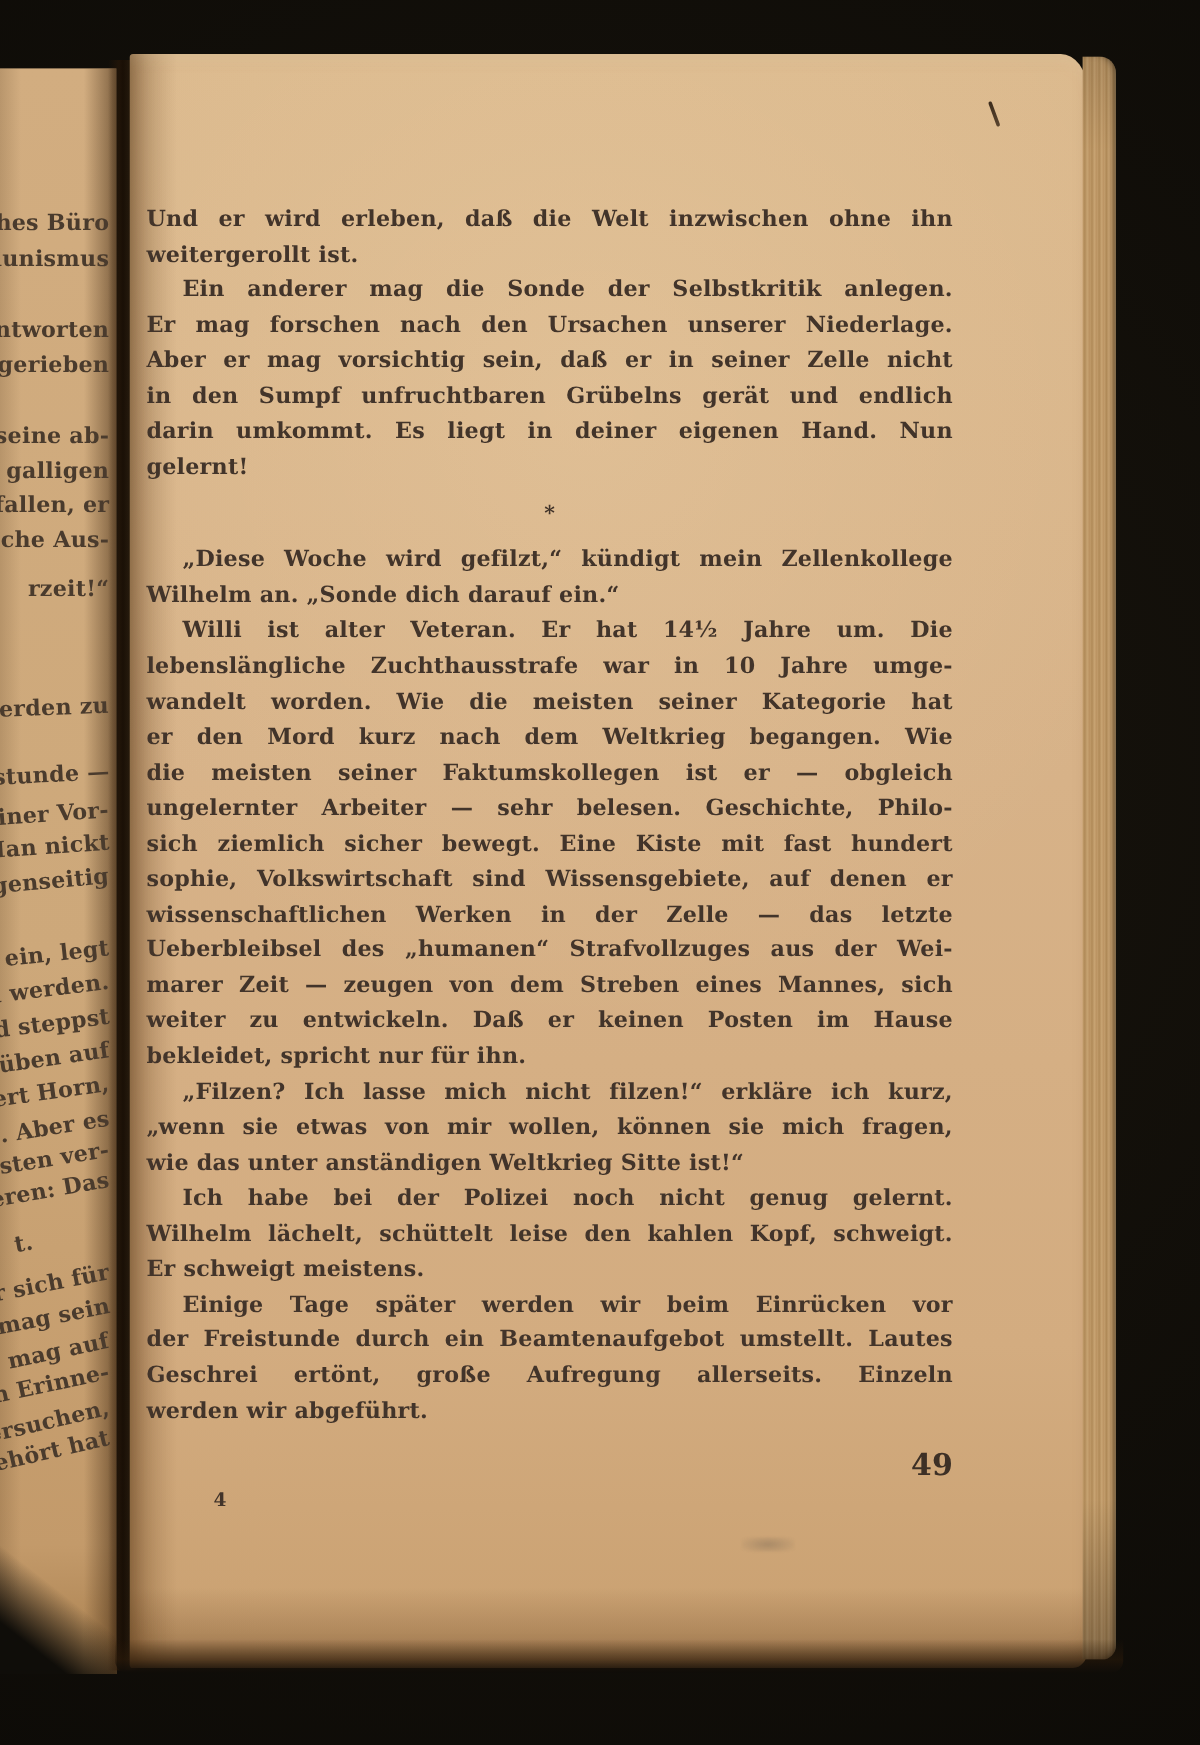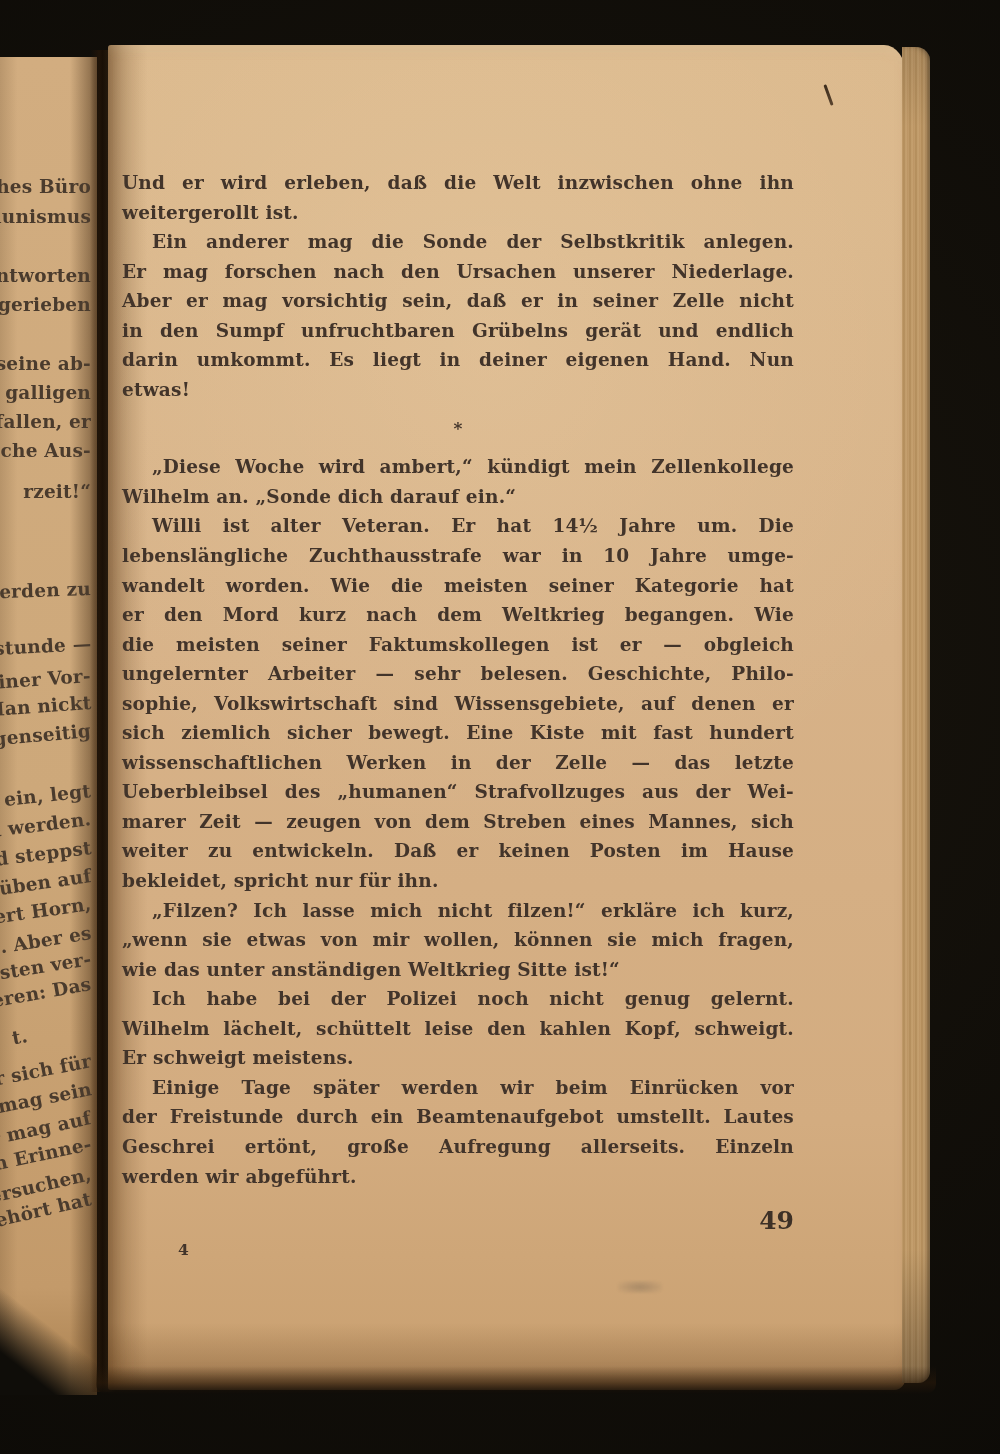--- a/index.html
+++ b/index.html
@@ -149,32 +149,32 @@
   <div class="smudge"></div>
 
   <div class="text-block">
     <div class="line j">Und er wird erleben, daß die Welt inzwischen ohne ihn</div>
     <div class="line">weitergerollt ist.</div>
     <div class="line j ind">Ein anderer mag die Sonde der Selbstkritik anlegen.</div>
     <div class="line j">Er mag forschen nach den Ursachen unserer Niederlage.</div>
     <div class="line j">Aber er mag vorsichtig sein, daß er in seiner Zelle nicht</div>
     <div class="line j">in den Sumpf unfruchtbaren Grübelns gerät und endlich</div>
     <div class="line j">darin umkommt. Es liegt in deiner eigenen Hand. Nun</div>
-    <div class="line">etwas!</div>
+    <div class="line">gelernt!</div>
     <div class="line sep">*</div>
-    <div class="line j ind">„Diese Woche wird ambert,“ kündigt mein Zellenkollege</div>
+    <div class="line j ind">„Diese Woche wird gefilzt,“ kündigt mein Zellenkollege</div>
     <div class="line">Wilhelm an. „Sonde dich darauf ein.“</div>
     <div class="line j ind">Willi ist alter Veteran. Er hat 14½ Jahre um. Die</div>
     <div class="line j">lebenslängliche Zuchthausstrafe war in 10 Jahre umge-</div>
     <div class="line j">wandelt worden. Wie die meisten seiner Kategorie hat</div>
     <div class="line j">er den Mord kurz nach dem Weltkrieg begangen. Wie</div>
     <div class="line j">die meisten seiner Faktumskollegen ist er — obgleich</div>
     <div class="line j">ungelernter Arbeiter — sehr belesen. Geschichte, Philo-</div>
+    <div class="line j">sich ziemlich sicher bewegt. Eine Kiste mit fast hundert</div>
     <div class="line j">sophie, Volkswirtschaft sind Wissensgebiete, auf denen er</div>
-    <div class="line j">sich ziemlich sicher bewegt. Eine Kiste mit fast hundert</div>
     <div class="line j">wissenschaftlichen Werken in der Zelle — das letzte</div>
     <div class="line j">Ueberbleibsel des „humanen“ Strafvollzuges aus der Wei-</div>
     <div class="line j">marer Zeit — zeugen von dem Streben eines Mannes, sich</div>
     <div class="line j">weiter zu entwickeln. Daß er keinen Posten im Hause</div>
     <div class="line">bekleidet, spricht nur für ihn.</div>
     <div class="line j ind">„Filzen? Ich lasse mich nicht filzen!“ erkläre ich kurz,</div>
     <div class="line j">„wenn sie etwas von mir wollen, können sie mich fragen,</div>
     <div class="line">wie das unter anständigen Weltkrieg Sitte ist!“</div>
     <div class="line j ind">Ich habe bei der Polizei noch nicht genug gelernt.</div>
     <div class="line j">Wilhelm lächelt, schüttelt leise den kahlen Kopf, schweigt.</div>

